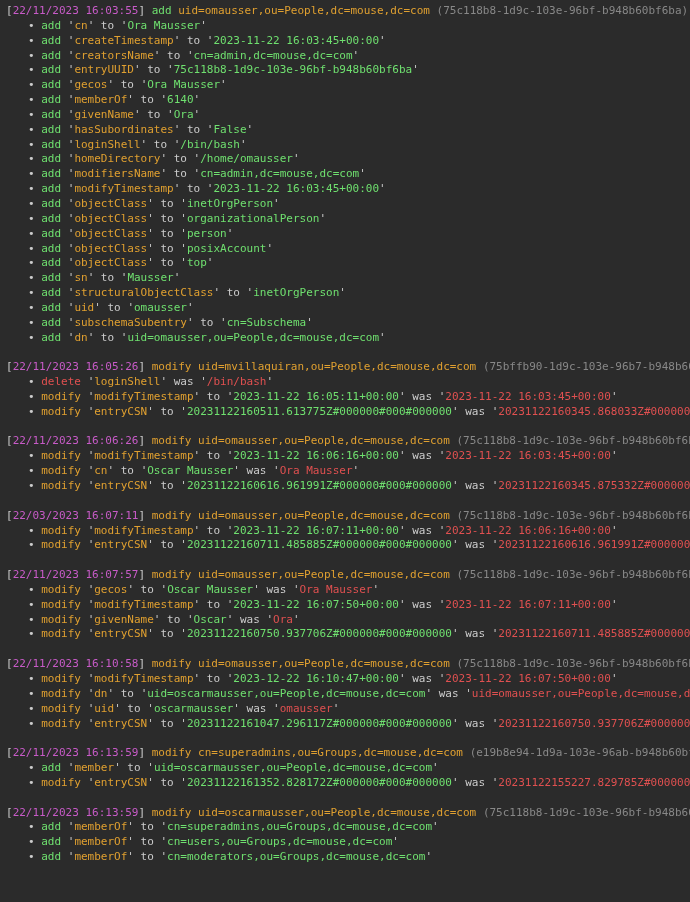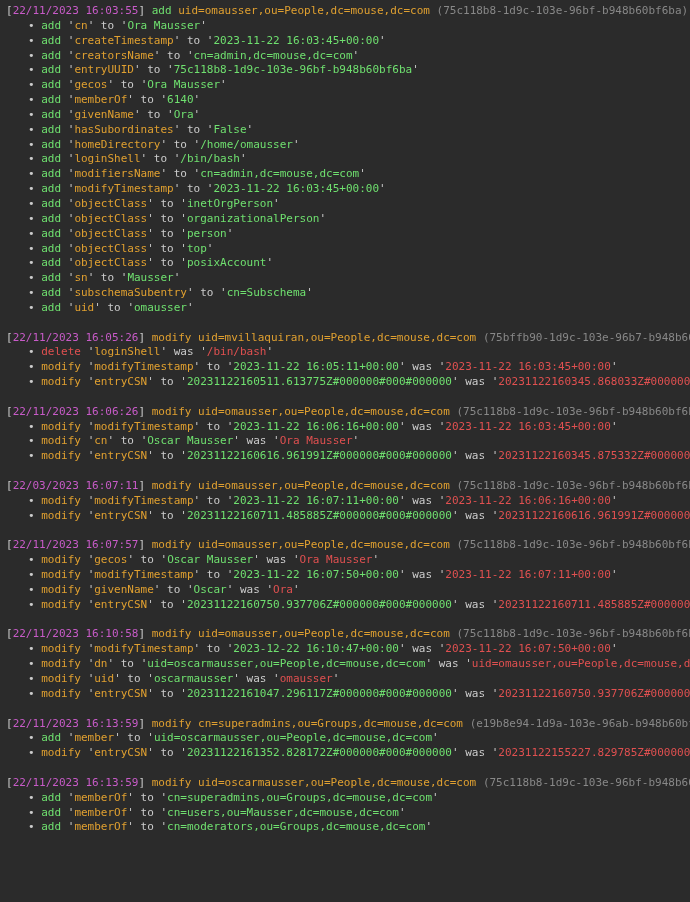--- a/index.html
+++ b/index.html
@@ -25,32 +25,34 @@
 <div class="log" id="log">
     <div class="hdr">[<span class="ts">22/11/2023 16:03:55</span>] <span class="op-add">add</span> <span class="dn">uid=omausser,ou=People,dc=mouse,dc=com</span> <span class="guid">(75c118b8-1d9c-103e-96bf-b948b60bf6ba)</span></div>
     <div class="sub bullet"><span class="op-add">add</span> <span class="plain">'</span><span class="attr">cn</span><span class="plain">'</span> to <span class="plain">'</span><span class="valnew">Ora Mausser</span><span class="plain">'</span></div>
     <div class="sub bullet"><span class="op-add">add</span> <span class="plain">'</span><span class="attr">createTimestamp</span><span class="plain">'</span> to <span class="plain">'</span><span class="valnew">2023-11-22 16:03:45+00:00</span><span class="plain">'</span></div>
     <div class="sub bullet"><span class="op-add">add</span> <span class="plain">'</span><span class="attr">creatorsName</span><span class="plain">'</span> to <span class="plain">'</span><span class="valnew">cn=admin,dc=mouse,dc=com</span><span class="plain">'</span></div>
     <div class="sub bullet"><span class="op-add">add</span> <span class="plain">'</span><span class="attr">entryUUID</span><span class="plain">'</span> to <span class="plain">'</span><span class="valnew">75c118b8-1d9c-103e-96bf-b948b60bf6ba</span><span class="plain">'</span></div>
     <div class="sub bullet"><span class="op-add">add</span> <span class="plain">'</span><span class="attr">gecos</span><span class="plain">'</span> to <span class="plain">'</span><span class="valnew">Ora Mausser</span><span class="plain">'</span></div>
     <div class="sub bullet"><span class="op-add">add</span> <span class="plain">'</span><span class="attr">memberOf</span><span class="plain">'</span> to <span class="plain">'</span><span class="valnew">6140</span><span class="plain">'</span></div>
     <div class="sub bullet"><span class="op-add">add</span> <span class="plain">'</span><span class="attr">givenName</span><span class="plain">'</span> to <span class="plain">'</span><span class="valnew">Ora</span><span class="plain">'</span></div>
     <div class="sub bullet"><span class="op-add">add</span> <span class="plain">'</span><span class="attr">hasSubordinates</span><span class="plain">'</span> to <span class="plain">'</span><span class="valnew">False</span><span class="plain">'</span></div>
+    <div class="sub bullet"><span class="op-add">add</span> <span class="plain">'</span><span class="attr">loginShell</span><span class="plain">'</span> to <span class="plain">'</span><span class="valnew">/bin/bash</span><span class="plain">'</span></div>
     <div class="sub bullet"><span class="op-add">add</span> <span class="plain">'</span><span class="attr">homeDirectory</span><span class="plain">'</span> to <span class="plain">'</span><span class="valnew">/home/omausser</span><span class="plain">'</span></div>
-    <div class="sub bullet"><span class="op-add">add</span> <span class="plain">'</span><span class="attr">loginShell</span><span class="plain">'</span> to <span class="plain">'</span><span class="valnew">/bin/bash</span><span class="plain">'</span></div>
     <div class="sub bullet"><span class="op-add">add</span> <span class="plain">'</span><span class="attr">modifiersName</span><span class="plain">'</span> to <span class="plain">'</span><span class="valnew">cn=admin,dc=mouse,dc=com</span><span class="plain">'</span></div>
     <div class="sub bullet"><span class="op-add">add</span> <span class="plain">'</span><span class="attr">modifyTimestamp</span><span class="plain">'</span> to <span class="plain">'</span><span class="valnew">2023-11-22 16:03:45+00:00</span><span class="plain">'</span></div>
     <div class="sub bullet"><span class="op-add">add</span> <span class="plain">'</span><span class="attr">objectClass</span><span class="plain">'</span> to <span class="plain">'</span><span class="valnew">inetOrgPerson</span><span class="plain">'</span></div>
     <div class="sub bullet"><span class="op-add">add</span> <span class="plain">'</span><span class="attr">objectClass</span><span class="plain">'</span> to <span class="plain">'</span><span class="valnew">organizationalPerson</span><span class="plain">'</span></div>
     <div class="sub bullet"><span class="op-add">add</span> <span class="plain">'</span><span class="attr">objectClass</span><span class="plain">'</span> to <span class="plain">'</span><span class="valnew">person</span><span class="plain">'</span></div>
+    <div class="sub bullet"><span class="op-add">add</span> <span class="plain">'</span><span class="attr">objectClass</span><span class="plain">'</span> to <span class="plain">'</span><span class="valnew">posixAccount</span><span class="plain">'</span></div>
     <div class="sub bullet"><span class="op-add">add</span> <span class="plain">'</span><span class="attr">objectClass</span><span class="plain">'</span> to <span class="plain">'</span><span class="valnew">top</span><span class="plain">'</span></div>
-    <div class="sub bullet"><span class="op-add">add</span> <span class="plain">'</span><span class="attr">objectClass</span><span class="plain">'</span> to <span class="plain">'</span><span class="valnew">posixAccount</span><span class="plain">'</span></div>
     <div class="sub bullet"><span class="op-add">add</span> <span class="plain">'</span><span class="attr">sn</span><span class="plain">'</span> to <span class="plain">'</span><span class="valnew">Mausser</span><span class="plain">'</span></div>
+    <div class="sub bullet"><span class="op-add">add</span> <span class="plain">'</span><span class="attr">structuralObjectClass</span><span class="plain">'</span> to <span class="plain">'</span><span class="valnew">inetOrgPerson</span><span class="plain">'</span></div>
+    <div class="sub bullet"><span class="op-add">add</span> <span class="plain">'</span><span class="attr">uid</span><span class="plain">'</span> to <span class="plain">'</span><span class="valnew">omausser</span><span class="plain">'</span></div>
     <div class="sub bullet"><span class="op-add">add</span> <span class="plain">'</span><span class="attr">subschemaSubentry</span><span class="plain">'</span> to <span class="plain">'</span><span class="valnew">cn=Subschema</span><span class="plain">'</span></div>
-    <div class="sub bullet"><span class="op-add">add</span> <span class="plain">'</span><span class="attr">uid</span><span class="plain">'</span> to <span class="plain">'</span><span class="valnew">omausser</span><span class="plain">'</span></div>
+    <div class="sub bullet"><span class="op-add">add</span> <span class="plain">'</span><span class="attr">dn</span><span class="plain">'</span> to <span class="plain">'</span><span class="valnew">uid=omausser,ou=People,dc=mouse,dc=com</span><span class="plain">'</span></div>
     <div>&nbsp;</div>
     <div class="hdr">[<span class="ts">22/11/2023 16:05:26</span>] <span class="op-mod">modify</span> <span class="dn">uid=mvillaquiran,ou=People,dc=mouse,dc=com</span> <span class="guid">(75bffb90-1d9c-103e-96b7-b948b60bf6ba)</span></div>
     <div class="sub bullet"><span class="op-del">delete</span> <span class="plain">'</span><span class="attr">loginShell</span><span class="plain">'</span> was <span class="plain">'</span><span class="valold">/bin/bash</span><span class="plain">'</span></div>
     <div class="sub bullet"><span class="op-mod">modify</span> <span class="plain">'</span><span class="attr">modifyTimestamp</span><span class="plain">'</span> to <span class="plain">'</span><span class="valnew">2023-11-22 16:05:11+00:00</span><span class="plain">'</span> was <span class="plain">'</span><span class="valold">2023-11-22 16:03:45+00:00</span><span class="plain">'</span></div>
     <div class="sub bullet"><span class="op-mod">modify</span> <span class="plain">'</span><span class="attr">entryCSN</span><span class="plain">'</span> to <span class="plain">'</span><span class="valnew">20231122160511.613775Z#000000#000#000000</span><span class="plain">'</span> was <span class="plain">'</span><span class="valold">20231122160345.868033Z#000000#000#000000</span></div>
     <div>&nbsp;</div>
     <div class="hdr">[<span class="ts">22/11/2023 16:06:26</span>] <span class="op-mod">modify</span> <span class="dn">uid=omausser,ou=People,dc=mouse,dc=com</span> <span class="guid">(75c118b8-1d9c-103e-96bf-b948b60bf6ba)</span></div>
     <div class="sub bullet"><span class="op-mod">modify</span> <span class="plain">'</span><span class="attr">modifyTimestamp</span><span class="plain">'</span> to <span class="plain">'</span><span class="valnew">2023-11-22 16:06:16+00:00</span><span class="plain">'</span> was <span class="plain">'</span><span class="valold">2023-11-22 16:03:45+00:00</span><span class="plain">'</span></div>
     <div class="sub bullet"><span class="op-mod">modify</span> <span class="plain">'</span><span class="attr">cn</span><span class="plain">'</span> to <span class="plain">'</span><span class="valnew">Oscar Mausser</span><span class="plain">'</span> was <span class="plain">'</span><span class="valold">Ora Mausser</span><span class="plain">'</span></div>
     <div class="sub bullet"><span class="op-mod">modify</span> <span class="plain">'</span><span class="attr">entryCSN</span><span class="plain">'</span> to <span class="plain">'</span><span class="valnew">20231122160616.961991Z#000000#000#000000</span><span class="plain">'</span> was <span class="plain">'</span><span class="valold">20231122160345.875332Z#000000#000#000000</span></div>
@@ -70,15 +72,15 @@
     <div class="sub bullet"><span class="op-mod">modify</span> <span class="plain">'</span><span class="attr">dn</span><span class="plain">'</span> to <span class="plain">'</span><span class="valnew">uid=oscarmausser,ou=People,dc=mouse,dc=com</span><span class="plain">'</span> was <span class="plain">'</span><span class="valold">uid=omausser,ou=People,dc=mouse,dc=com</span></div>
     <div class="sub bullet"><span class="op-mod">modify</span> <span class="plain">'</span><span class="attr">uid</span><span class="plain">'</span> to <span class="plain">'</span><span class="valnew">oscarmausser</span><span class="plain">'</span> was <span class="plain">'</span><span class="valold">omausser</span><span class="plain">'</span></div>
     <div class="sub bullet"><span class="op-mod">modify</span> <span class="plain">'</span><span class="attr">entryCSN</span><span class="plain">'</span> to <span class="plain">'</span><span class="valnew">20231122161047.296117Z#000000#000#000000</span><span class="plain">'</span> was <span class="plain">'</span><span class="valold">20231122160750.937706Z#000000#000#000000</span></div>
     <div>&nbsp;</div>
     <div class="hdr">[<span class="ts">22/11/2023 16:13:59</span>] <span class="op-mod">modify</span> <span class="dn">cn=superadmins,ou=Groups,dc=mouse,dc=com</span> <span class="guid">(e19b8e94-1d9a-103e-96ab-b948b60bf6ba)</span></div>
     <div class="sub bullet"><span class="op-add">add</span> <span class="plain">'</span><span class="attr">member</span><span class="plain">'</span> to <span class="plain">'</span><span class="valnew">uid=oscarmausser,ou=People,dc=mouse,dc=com</span><span class="plain">'</span></div>
     <div class="sub bullet"><span class="op-mod">modify</span> <span class="plain">'</span><span class="attr">entryCSN</span><span class="plain">'</span> to <span class="plain">'</span><span class="valnew">20231122161352.828172Z#000000#000#000000</span><span class="plain">'</span> was <span class="plain">'</span><span class="valold">20231122155227.829785Z#000000#000#000000</span></div>
     <div>&nbsp;</div>
     <div class="hdr">[<span class="ts">22/11/2023 16:13:59</span>] <span class="op-mod">modify</span> <span class="dn">uid=oscarmausser,ou=People,dc=mouse,dc=com</span> <span class="guid">(75c118b8-1d9c-103e-96bf-b948b60bf6ba)</span></div>
     <div class="sub bullet"><span class="op-add">add</span> <span class="plain">'</span><span class="attr">memberOf</span><span class="plain">'</span> to <span class="plain">'</span><span class="valnew">cn=superadmins,ou=Groups,dc=mouse,dc=com</span><span class="plain">'</span></div>
-    <div class="sub bullet"><span class="op-add">add</span> <span class="plain">'</span><span class="attr">memberOf</span><span class="plain">'</span> to <span class="plain">'</span><span class="valnew">cn=users,ou=Mausser,dc=mouse,dc=com</span><span class="plain">'</span></div>
+    <div class="sub bullet"><span class="op-add">add</span> <span class="plain">'</span><span class="attr">memberOf</span><span class="plain">'</span> to <span class="plain">'</span><span class="valnew">cn=users,ou=Groups,dc=mouse,dc=com</span><span class="plain">'</span></div>
     <div class="sub bullet"><span class="op-add">add</span> <span class="plain">'</span><span class="attr">memberOf</span><span class="plain">'</span> to <span class="plain">'</span><span class="valnew">cn=moderators,ou=Groups,dc=mouse,dc=com</span><span class="plain">'</span></div>
   </div>
 
 </body></html>

